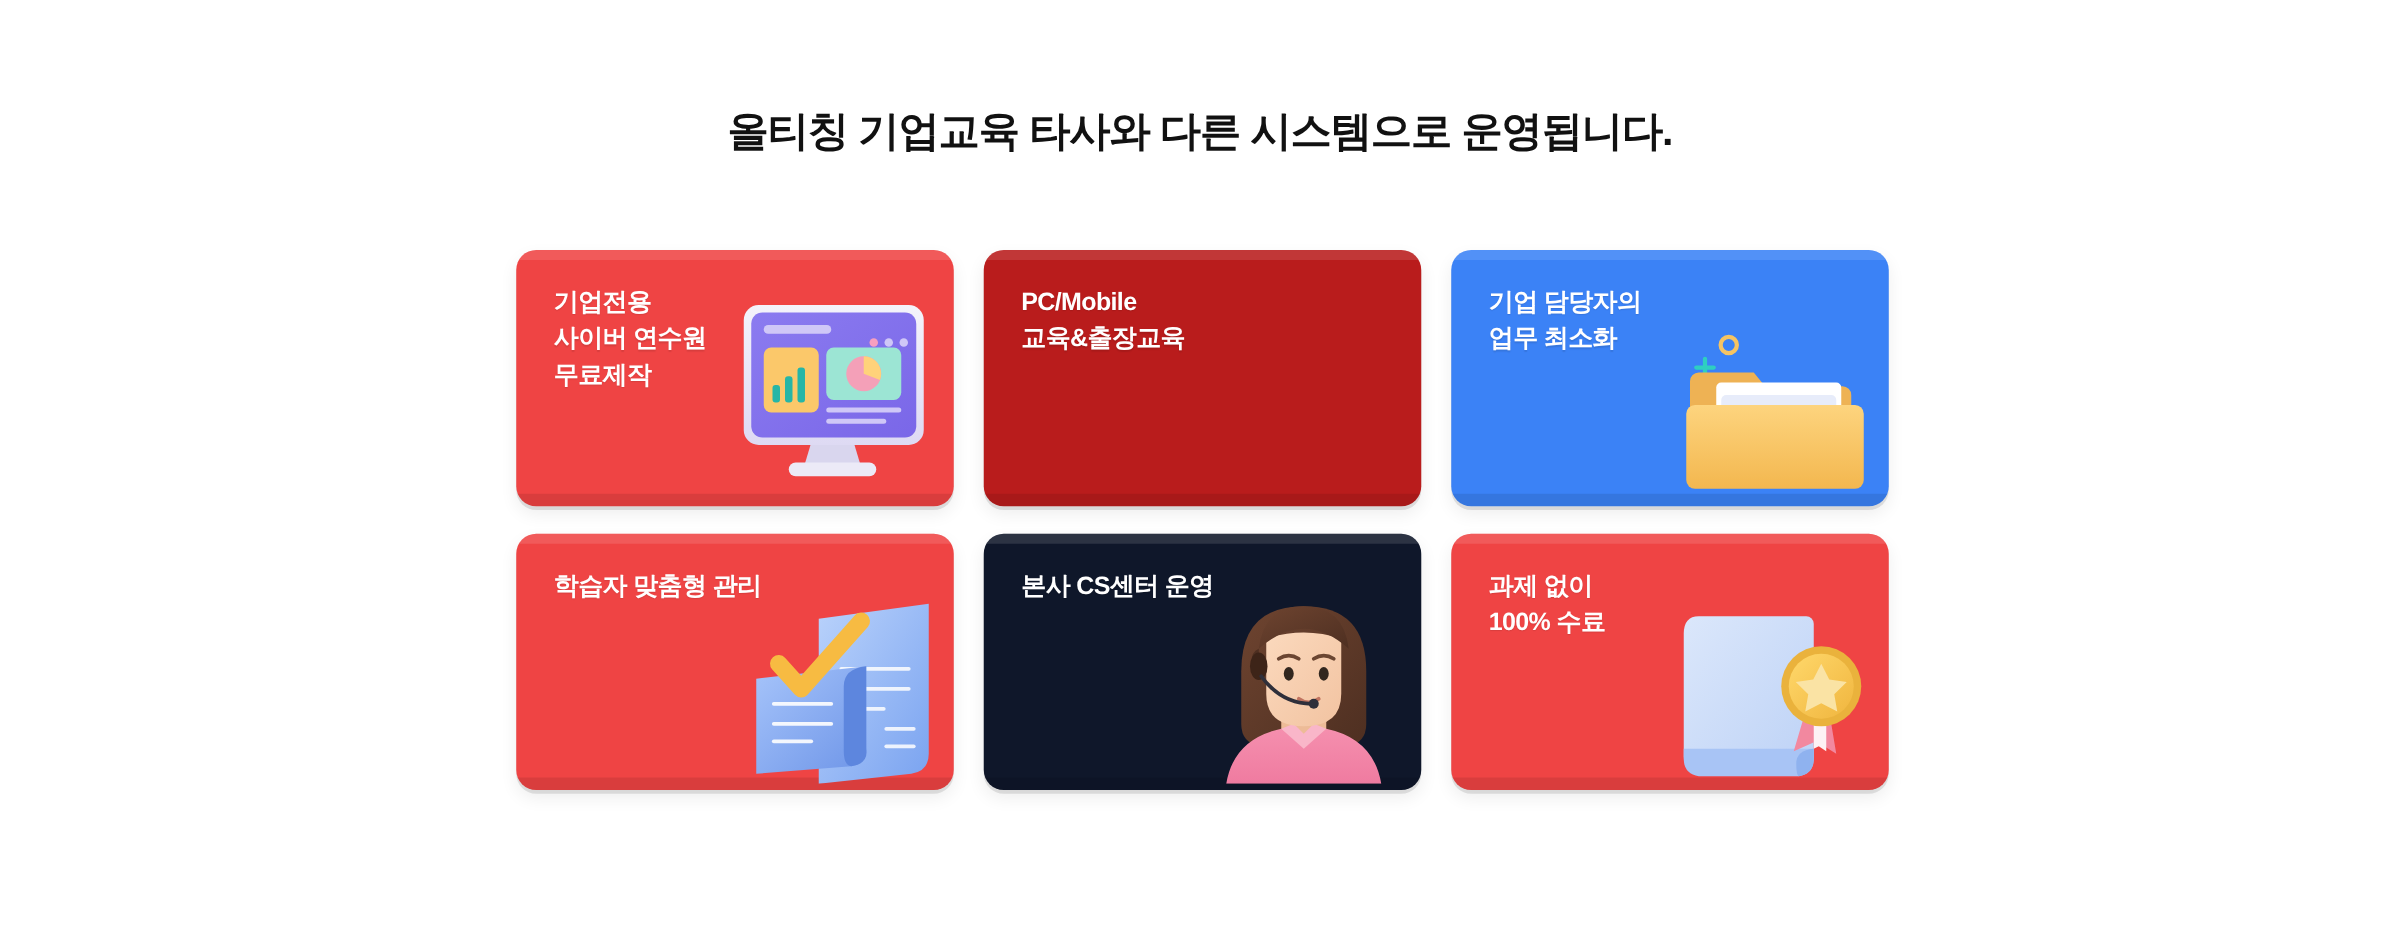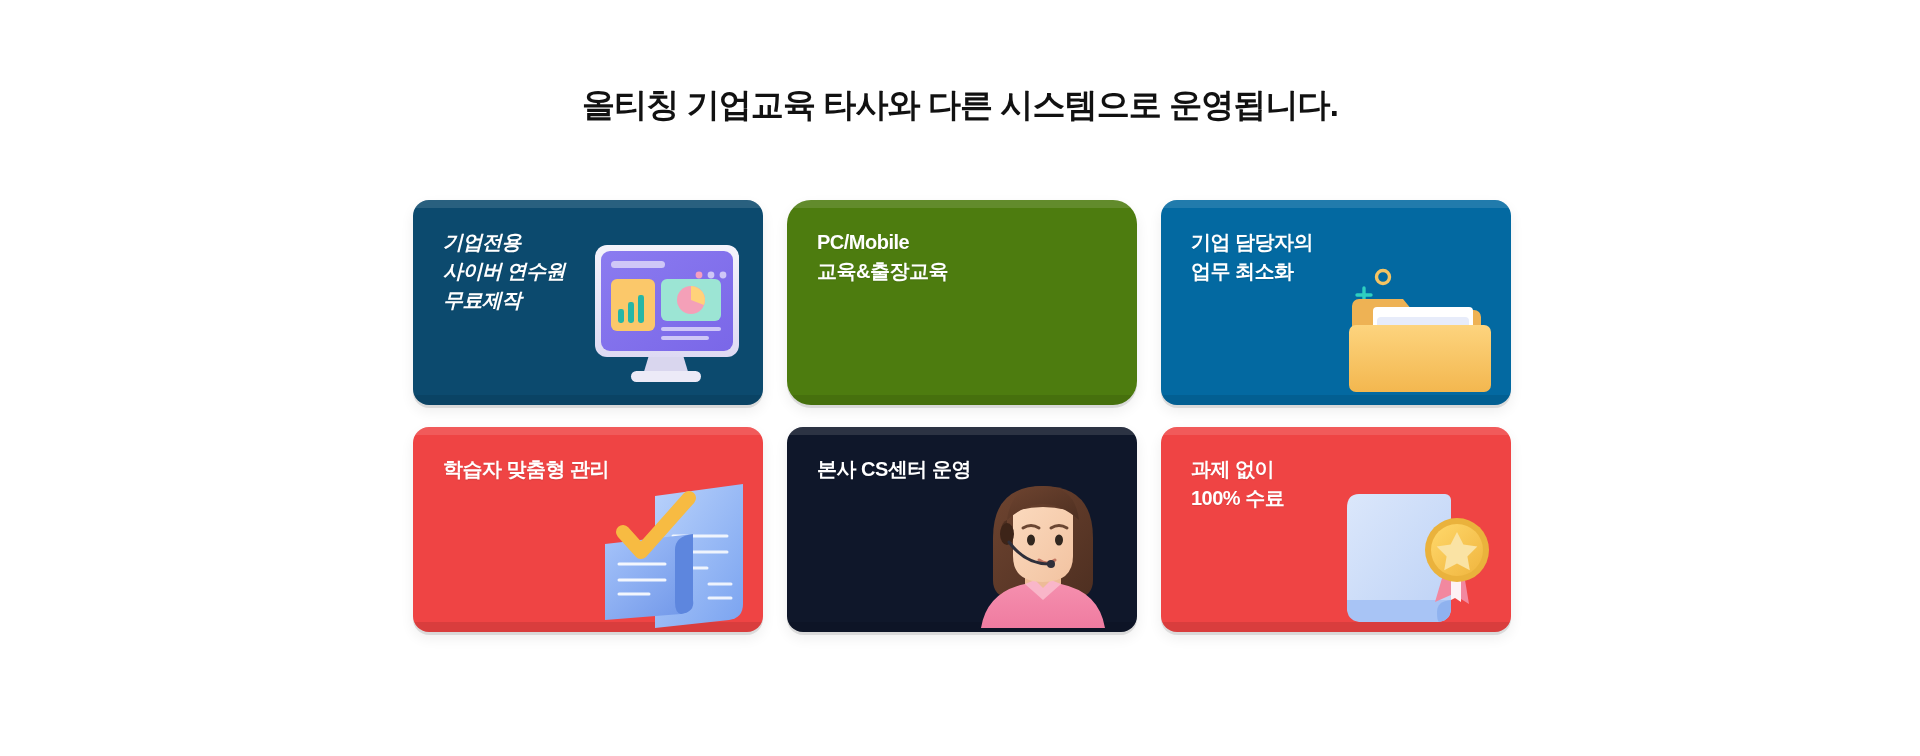--- a/index.html
+++ b/index.html
@@ -111,21 +111,21 @@
 <body style="background: rgb(255, 255, 255);">
 
 <div class="page">
 
   <div class="heading-wrap">
     <h1 class="heading">올티칭 기업교육 타사와 다른 시스템으로 운영됩니다.</h1>
   </div>
 
   <div class="grid">
 
-    <div class="card" id="c1" style="background: #0c4a6e; font-style: italic;">
+    <div class="card" id="c1" style="background: #ef4444;">
       <div class="card-label">기업전용
 사이버 연수원
 무료제작</div>
       <div class="card-art art-monitor">
         <svg width="160" height="150" viewBox="0 0 160 150" xmlns="http://www.w3.org/2000/svg">
           <defs>
             <linearGradient id="mScreen" x1="0" y1="0" x2="1" y2="1">
               <stop offset="0" stop-color="#8b7bf0"></stop>
                 <stop offset="1" stop-color="#7a67e8"></stop>
             </linearGradient>
@@ -154,26 +154,26 @@
           <rect x="74" y="42" width="60" height="42" rx="6" fill="#9ce5d4"></rect>
           <circle cx="104" cy="63" r="14" fill="#f4a0b8"></circle>
           <path d="M104 63 L104 49 A14 14 0 0 1 117 68 Z" fill="#ffd27a"></path>
 
           <rect x="74" y="90" width="60" height="4" rx="2" fill="#cfc7f7"></rect>
           <rect x="74" y="99" width="48" height="4" rx="2" fill="#cfc7f7"></rect>
         </svg>
       </div>
     </div>
 
-    <div class="card" id="c2" style="background: #4d7c0f; border-radius: 24px;">
+    <div class="card" id="c2" style="background: #b91c1c;">
       <div class="card-label">PC/Mobile
 교육&amp;출장교육</div>
     </div>
 
-    <div class="card" id="c3" style="background: #0369a1; padding-left: 28px;">
+    <div class="card" id="c3" style="background: #3b82f6; padding-left: 28px;">
       <div class="card-label">기업 담당자의
 업무 최소화</div>
       <div class="card-art art-folder">
         <svg width="150" height="140" viewBox="0 0 150 140" xmlns="http://www.w3.org/2000/svg">
           <defs>
             <linearGradient id="fFront" x1="0" y1="0" x2="0" y2="1">
               <stop offset="0" stop-color="#fdd47e"></stop>
                 <stop offset="1" stop-color="#f3b74f"></stop>
             </linearGradient>
           </defs>

